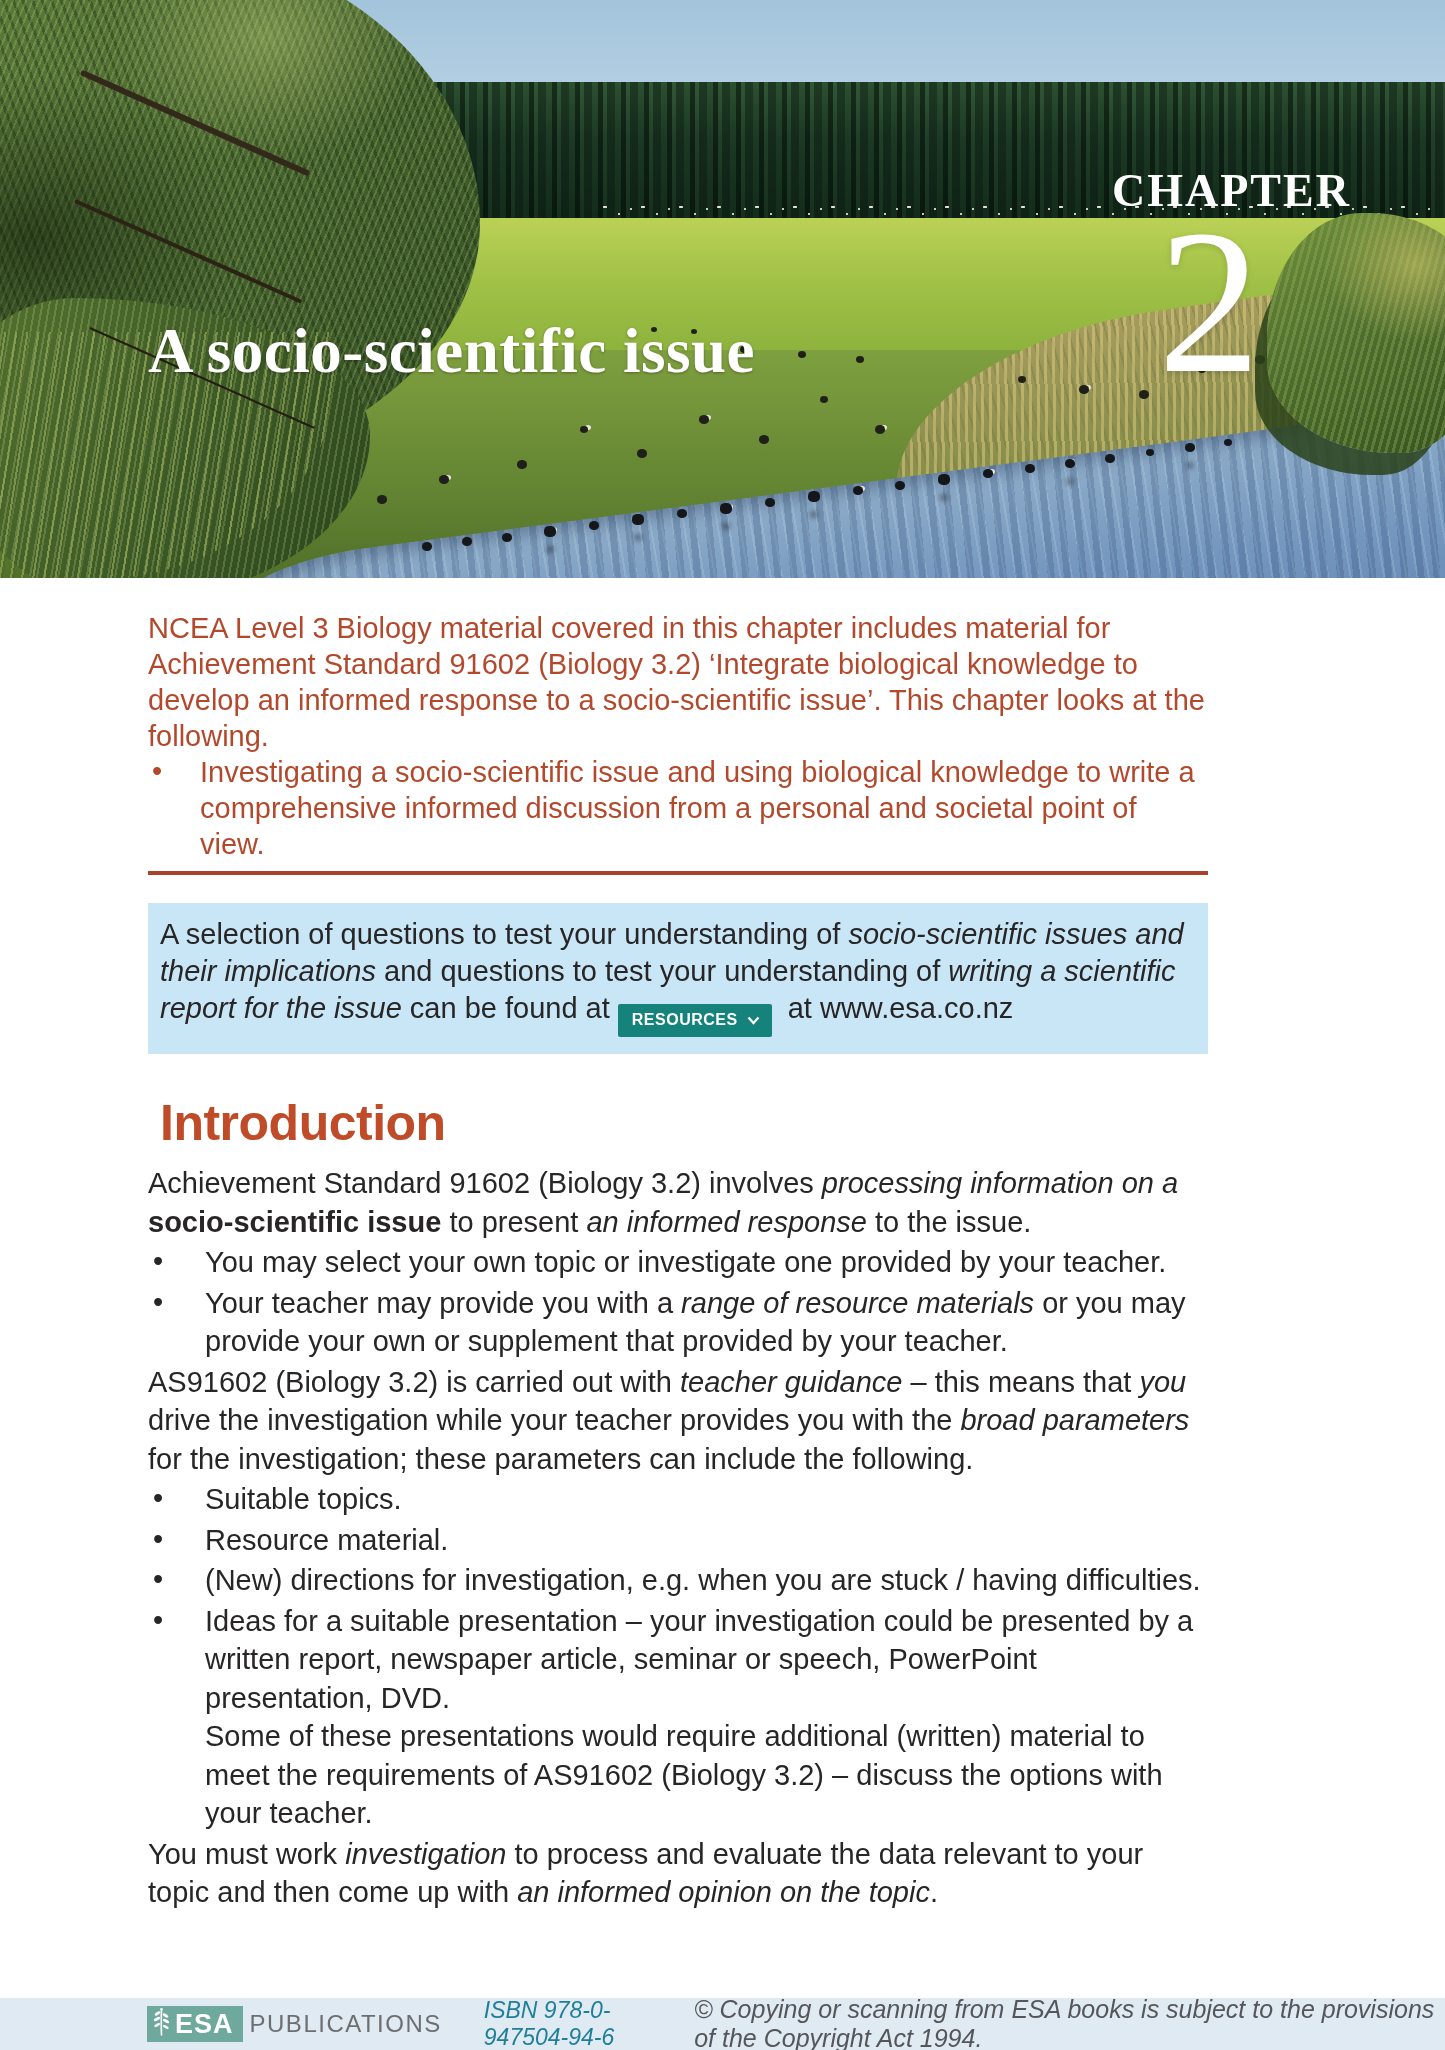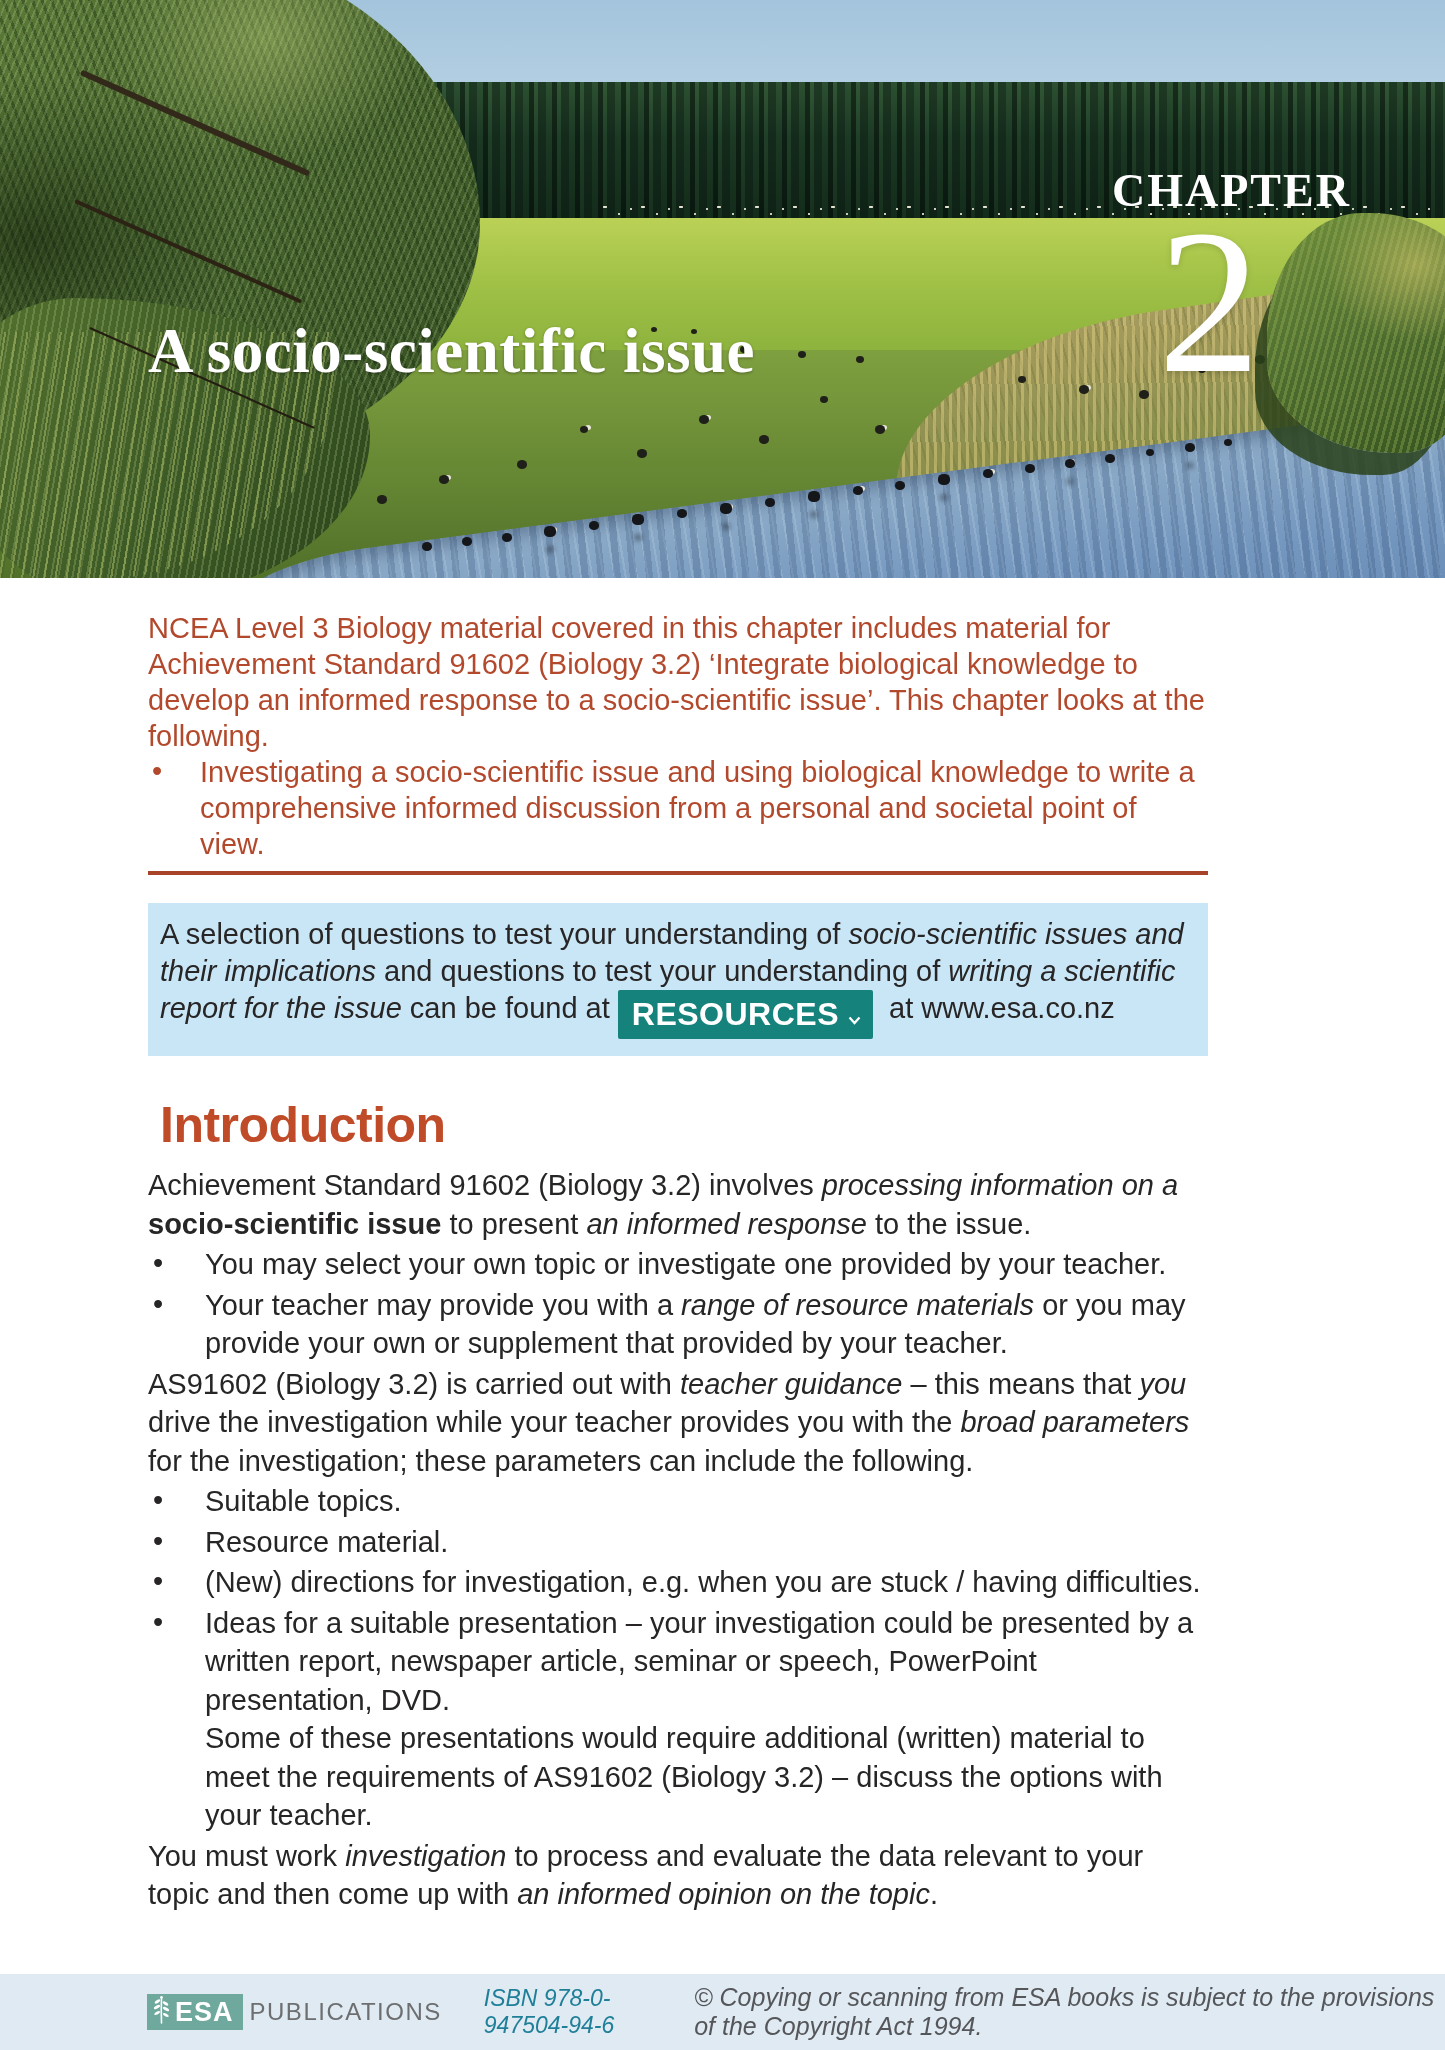--- a/index.html
+++ b/index.html
@@ -121,36 +121,36 @@
   .red-list { margin:0; padding:0; list-style:none; }
   .red-list li { position:relative; padding-left:52px; }
   .red-list li::before { content:"\2022"; position:absolute; left:4px; top:-1px; }
   .red-rule { border:0; height:4px; background:var(--red-rule,#a8432a); margin:9px 0 0 0; width:100%; }
 
   .resources-box { margin-top:28px; background:var(--box-blue,#c9e6f6);
     padding:13px 14px 17px 12px; font-size:29px; line-height:37px; color:var(--body-ink,#272525); }
   .resources-box p { margin:0; }
   .resources-btn { display:inline-flex; align-items:center; gap:9px; cursor:pointer;
     background:var(--btn-teal,#15837c); color:#fff; border:none;
-    font-family:"Liberation Sans", sans-serif; font-weight:700; font-size:32px;
+    font-family:"Liberation Sans", sans-serif; font-weight:700; font-size:16px;
     letter-spacing:.5px; line-height:1; padding:8px 12px 9px 14px; margin:0 8px;
     vertical-align:-7px; border-radius:2px; }
 
   .intro-h { margin:44px 12px 0; color:var(--red-heading,#bf4b28);
     font-family:"Liberation Sans", sans-serif; font-weight:700; font-size:50px;
     line-height:1; letter-spacing:-0.5px; }
   .body-p { margin:16px 0 0; font-size:29px; line-height:38.5px; color:var(--body-ink,#272525); }
   .body-p.tight { margin-top:2px; }
   .body-list { margin:2px 0 0; padding:0; list-style:none; font-size:29px; line-height:38.5px;
     color:var(--body-ink,#272525); }
   .body-list li { position:relative; padding-left:57px; margin-top:2px; }
   .body-list li::before { content:"\2022"; position:absolute; left:5px; top:-1px; }
 
   
-  .footer { position:absolute; left:0; right:0; bottom:0; height:76px;
+  .footer { position:absolute; left:0; right:0; bottom:0; height:52px;
     background:var(--footer-bg,#dfeaf2); display:flex; align-items:center;
     padding-left:147px; }
   .esa-logo { display:flex; align-items:center; gap:5px;
     background:var(--logo-teal,#6fa99d); color:#fff; height:36px; padding:0 9px 0 6px; }
   .esa-logo .logo-text { font-weight:700; font-size:27px; letter-spacing:1px; line-height:1; }
   .pubs { color:var(--pub-grey,#6d6e70); font-size:24px; letter-spacing:1.5px; margin-left:7px; }
   .isbn { color:var(--isbn-teal,#1f7f98); font-size:23px; font-style:italic; margin-left:42px; }
   .copy { color:var(--copy-grey,#55565a); font-size:25px; font-style:italic; margin-left:24px; }
 </style>
 </head>

